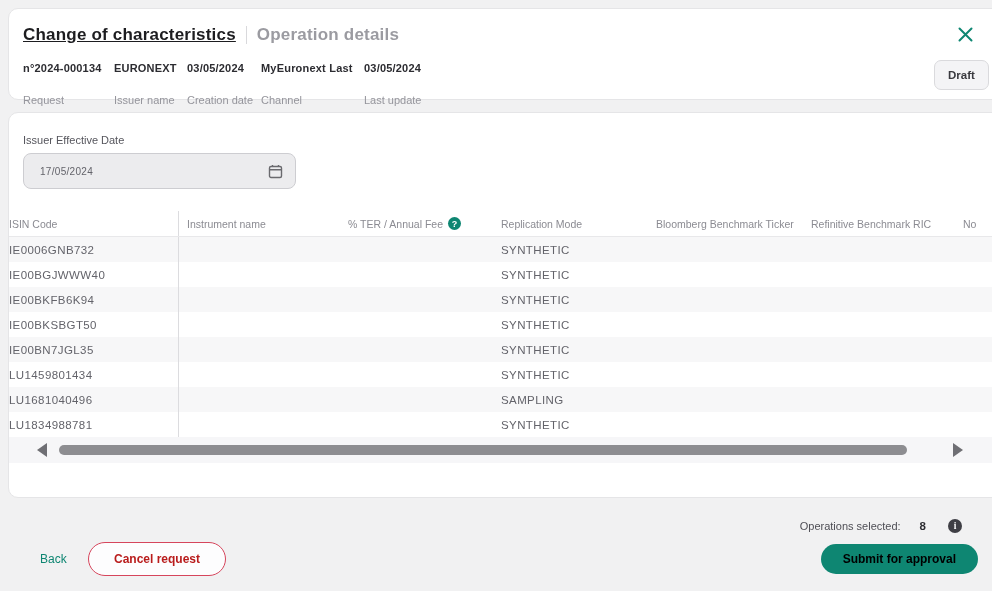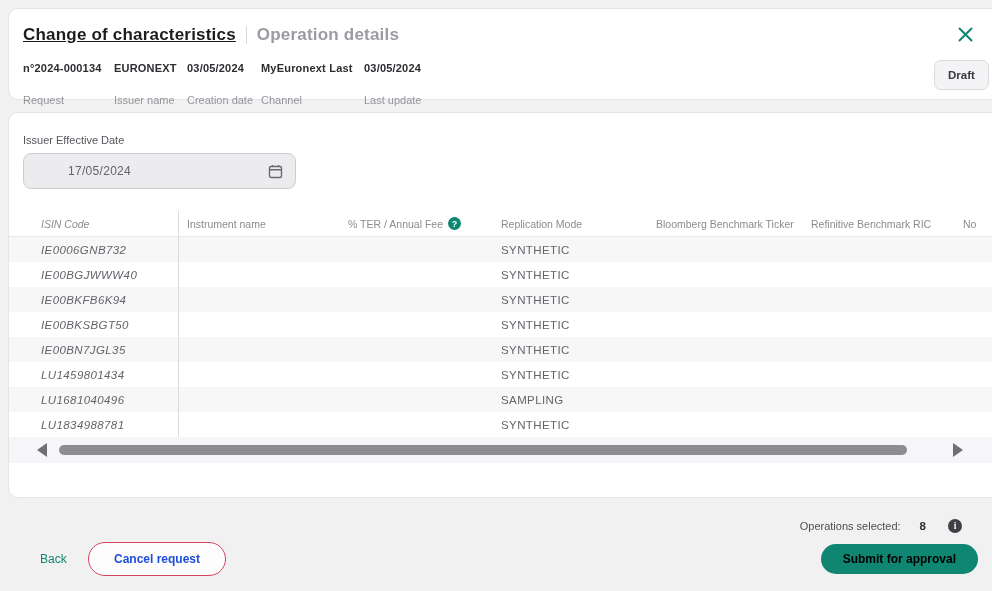--- a/index.html
+++ b/index.html
@@ -31,28 +31,28 @@
     display:flex; align-items:center; justify-content:center; cursor:pointer; background:none; border:none; }
   .draft-btn { position:absolute; left:925px; top:51px; height:30px; padding:0 13px;
     background:#f4f4f6; border:1px solid #dadadd; border-radius:7px;
     font-size:11.5px; font-weight:bold; color:#3a3a3f; display:flex; align-items:center; }
   
   .content-card { left:8px; top:112px; width:1010px; height:386px; overflow:hidden; }
   .date-label { position:absolute; left:14px; top:21px; font-size:11px; color:#55555c; }
   .date-input { position:absolute; left:14px; top:40px; width:273px; height:36px;
     background:#ececee; border:1px solid #cdcdd1; border-radius:8px;
     display:flex; align-items:center; justify-content:space-between; padding:0 12px 0 16px; }
-  .date-value { font-size:12px; color:#63636a; letter-spacing:.3px;margin-left:28px; }
+  .date-value { font-size:10px; color:#63636a; letter-spacing:.3px; }
   
   .table { position:absolute; left:0; top:98px; width:1014px; }
   .thead { display:flex; height:26px; border-bottom:1px solid #e8e8ea; }
   .row { display:flex; height:25px; }
   .tbody .row:nth-child(odd) { background:#f7f7f8; }
   .col { display:flex; align-items:center; height:100%; }
-  .c1 { width:170px; padding-left:32px; border-right:1px solid #dcdcdf;font-style:italic; }
+  .c1 { width:170px; border-right:1px solid #dcdcdf; }
   .c2 { width:152px; padding-left:8px; }
   .c3 { width:130px; justify-content:flex-end; gap:5px; }
   .c4 { width:195px; padding-left:40px; }
   .c5 { width:155px; }
   .c6 { width:152px; }
   .c7 { width:60px; overflow:hidden; }
   .th { font-size:10.5px; color:#8b8b92; white-space:nowrap; }
   .td { font-size:11.5px; color:#63636a; letter-spacing:.4px; white-space:nowrap; }
   .help-icon { width:13px; height:13px; min-width:13px; border-radius:50%; background:#0e8672;
     color:#fff; font-size:9px; font-weight:bold; display:flex; align-items:center; justify-content:center; cursor:pointer; }
@@ -68,21 +68,21 @@
   .ops-line { position:absolute; right:30px; top:519px; display:flex; align-items:center; gap:17px; }
   .ops-label { font-size:11px; color:#4e4e55; }
   .ops-count { font-size:11.5px; font-weight:bold; color:#2c2c31; margin-left:2px; }
   .info-icon { width:14px; height:14px; border-radius:50%; background:#3f3f45; color:#fff;
     font-size:9.5px; font-weight:bold; display:flex; align-items:center; justify-content:center;
     font-family:"Liberation Serif", serif; margin-left:5px; cursor:pointer; }
   .back-link { position:absolute; left:40px; top:552px; font-size:12px; font-weight:normal;
     color:#0e8672; cursor:pointer; background:none; border:none; font-family:inherit; }
   .cancel-btn { position:absolute; left:88px; top:542px; height:34px; padding:0 25px;
     background:#fdfdfe; border:1.5px solid #d6455c; border-radius:18px;
-    color:#1d4ed8; font-size:12px; font-weight:bold; display:flex; align-items:center;
+    color:#b91c1c; font-size:12px; font-weight:bold; display:flex; align-items:center;
     cursor:pointer; font-family:inherit; }
   .submit-btn { position:absolute; right:14px; top:544px; height:30px; padding:0 22px;
     background:#0e8672; border:none; border-radius:16px; color:#000000; font-size:12px;
     font-weight:bold; display:flex; align-items:center; cursor:pointer; font-family:inherit; }
 </style>
 </head>
 <body>
 
 <div class="card header-card">
   <div class="title-row">

